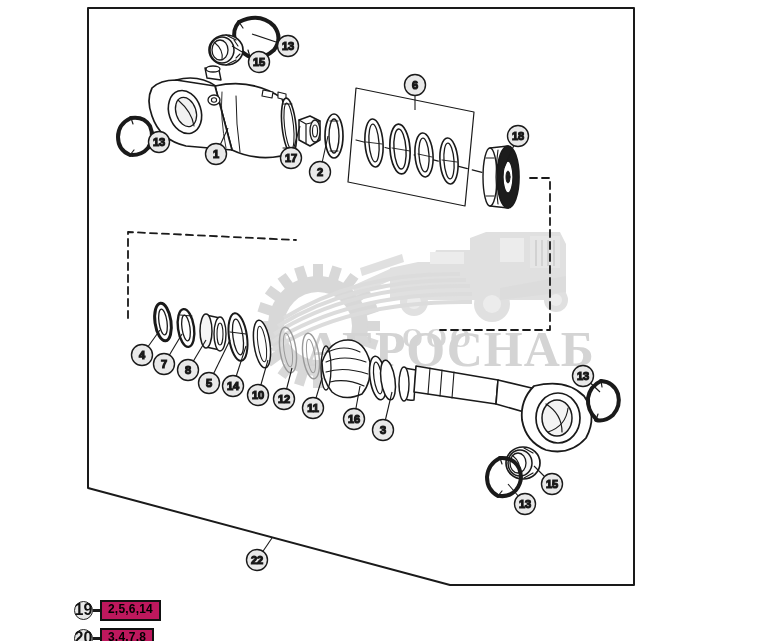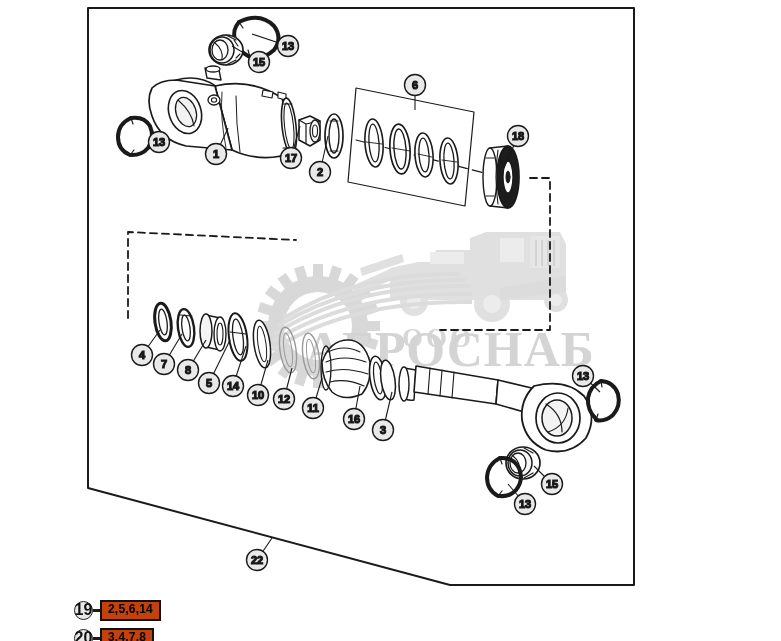--- a/index.html
+++ b/index.html
@@ -18,21 +18,21 @@
 
   .legend-row{position:absolute;display:flex;align-items:center;gap:0px;}
   .legend-circle{
     width:19px;height:19px;border:1.3px solid #222;border-radius:50%;
     background:#e8e8e8;display:flex;align-items:center;justify-content:center;
     font-size:16px;font-weight:bold;line-height:1;color:#111;
     box-sizing:border-box;
   }
   .legend-dash{width:7px;height:2.5px;background:#1a1a1a;}
   .legend-box{
-    border:2px solid #111;background:#c2410c;
+    border:2px solid #111;background:#be185d;
     padding:1px 6px 2px 6px;font-size:12px;font-weight:bold;
     letter-spacing:0.2px;line-height:1.15;color:#000;
   }
 </style>
 </head>
 <body>
 
 <div id="stage">
 
   <svg class="layer" id="wm" viewBox="0 0 781 641">

